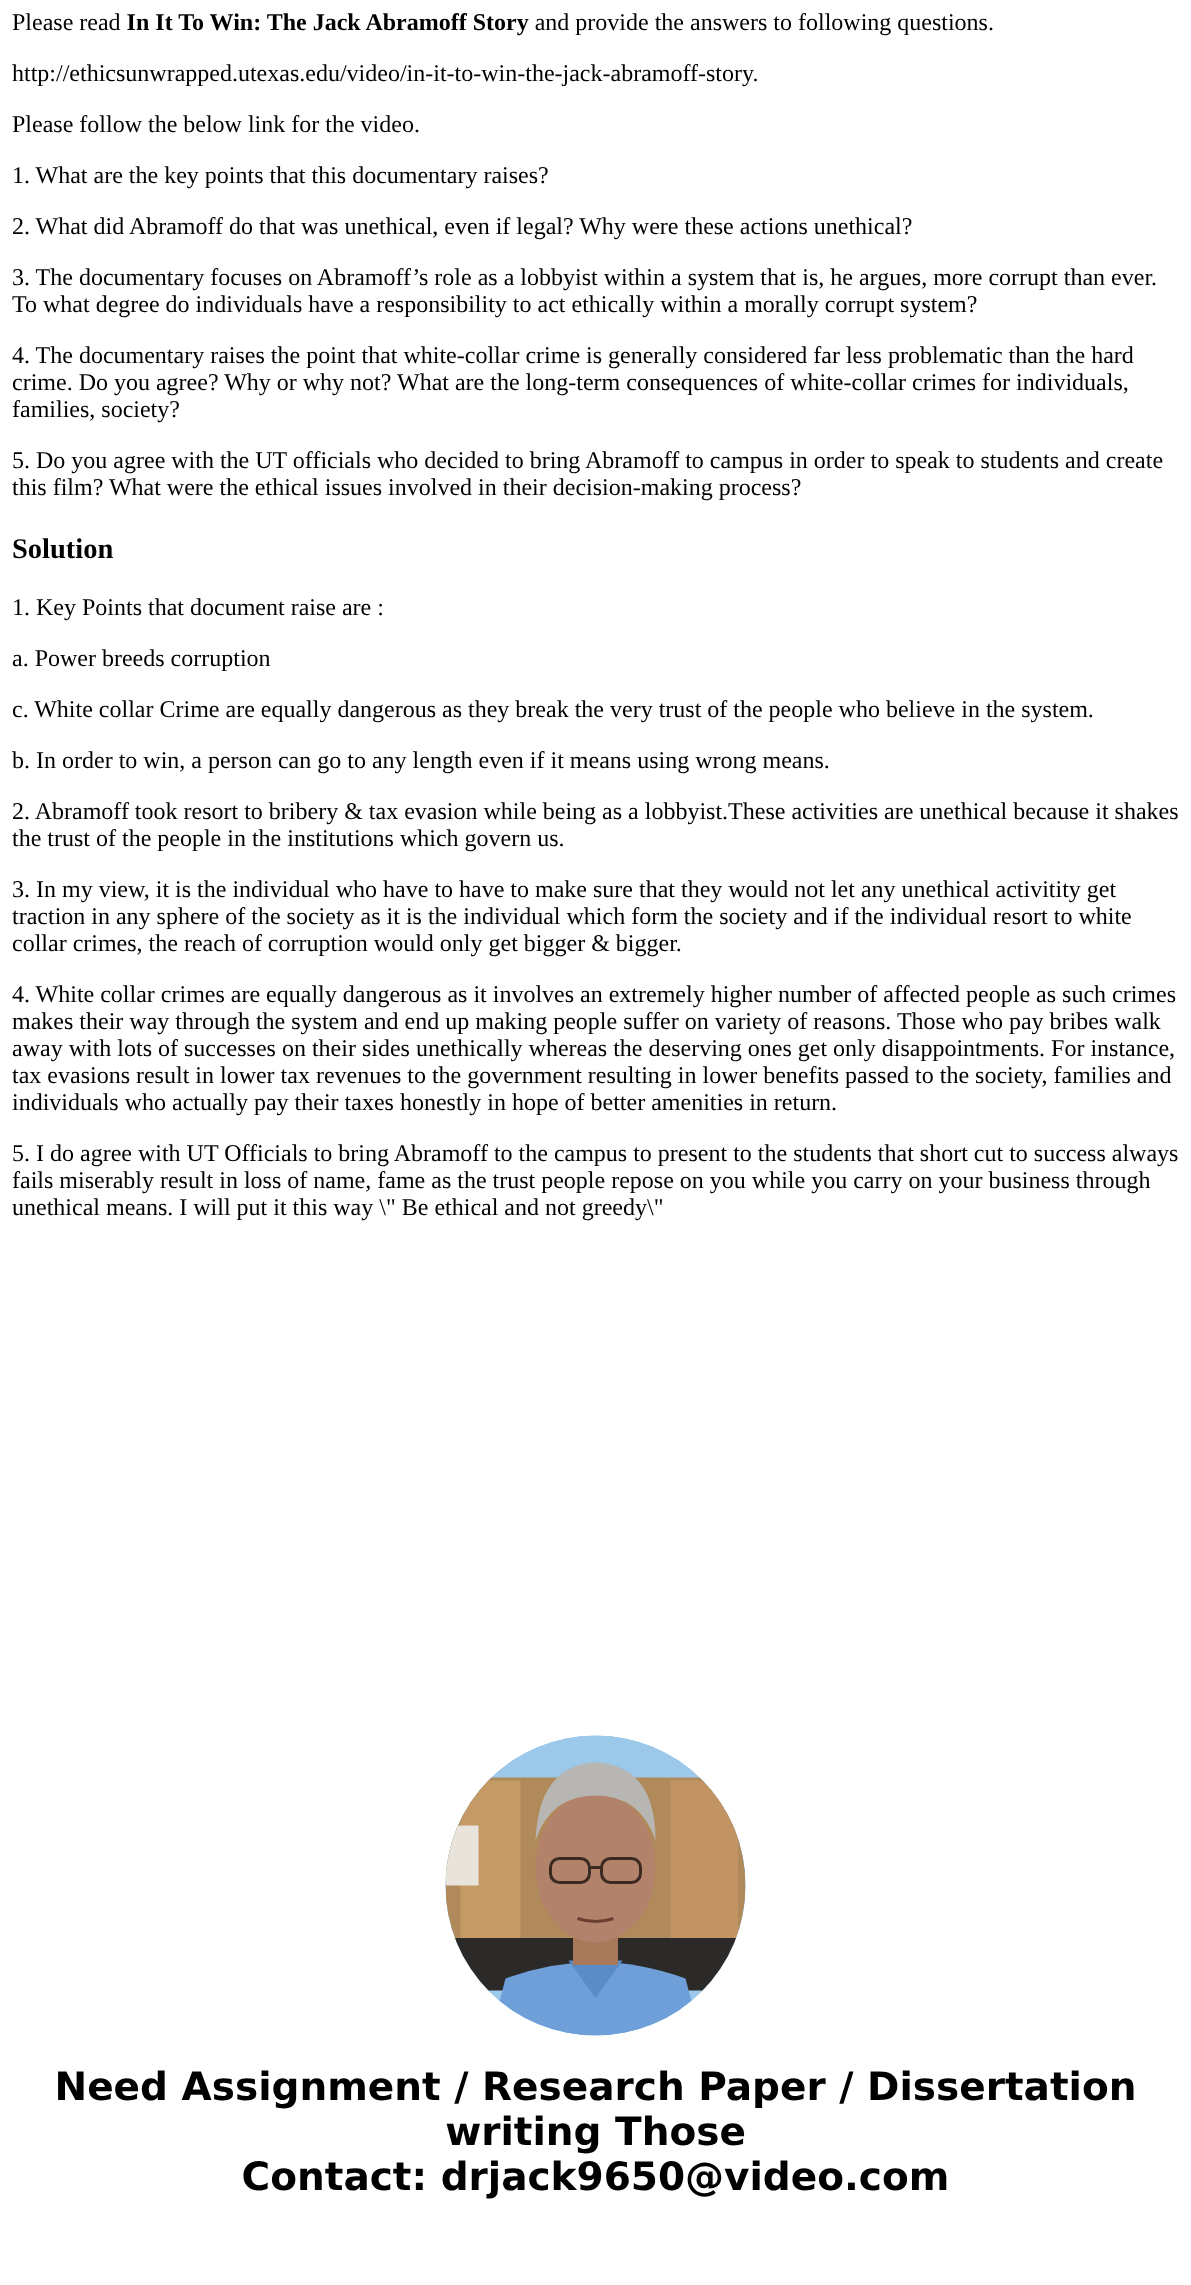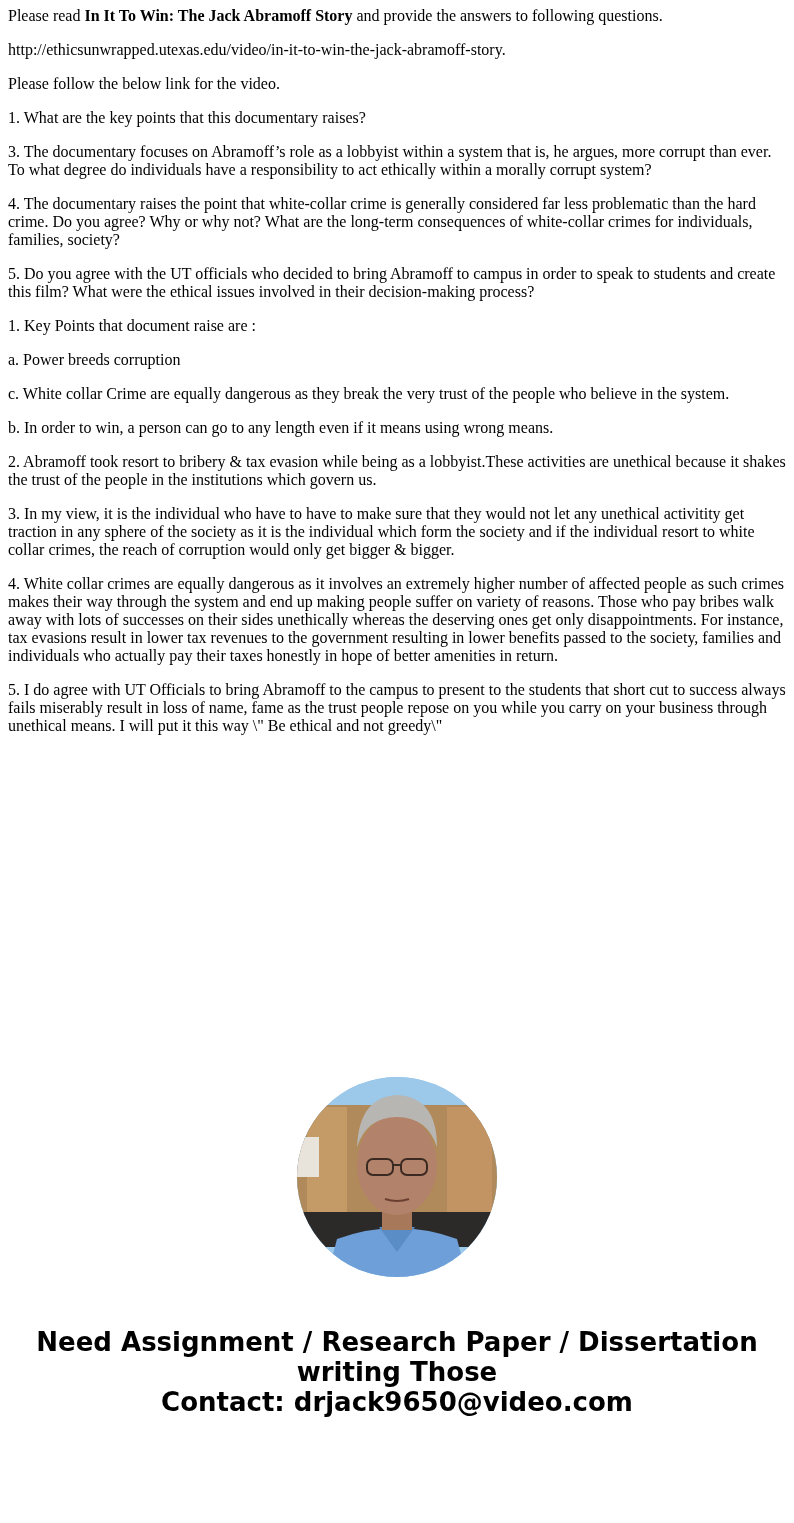--- a/index.html
+++ b/index.html
@@ -45,38 +45,40 @@
       overflow: hidden;
       position: relative;
       background: #8fc0e6;
     }
     .promo {
       text-align: center;
       font-family: "DejaVu Sans", sans-serif;
       font-weight: bold;
       font-size: 26px;
       line-height: 30px;
-      margin-top: 50px;
+      margin-top: 20px;
       padding: 0 20px;
     }
     .promo div { margin: 0; }
   </style>
 </head>
 <body>
 
 <div class="content">
   <p class="first"><span>Please read </span><b>In It To Win: The Jack Abramoff Story</b><span> and provide the answers to following questions.</span></p>
   <p>http://ethicsunwrapped.utexas.edu/video/in-it-to-win-the-jack-abramoff-story.</p>
   <p>Please follow the below link for the video.</p>
 
   <p>1. What are the key points that this documentary raises?</p>
+  <p>2. What did Abramoff do that was unethical, even if legal? Why were these actions unethical?</p>
   <p>3. The documentary focuses on Abramoff’s role as a lobbyist within a system that is, he argues, more corrupt than ever. To what degree do individuals have a responsibility to act ethically within a morally corrupt system?</p>
   <p>4. The documentary raises the point that white-collar crime is generally considered far less problematic than the hard crime. Do you agree? Why or why not? What are the long-term consequences of white-collar crimes for individuals, families, society?</p>
   <p>5. Do you agree with the UT officials who decided to bring Abramoff to campus in order to speak to students and create this film? What were the ethical issues involved in their decision-making process?</p>
 
+  <h3>Solution</h3>
 
   <p>1. Key Points that document raise are :</p>
   <p>a. Power breeds corruption</p>
   <p>c. White collar Crime are equally dangerous as they break the very trust of the people who believe in the system.</p>
   <p>b. In order to win, a person can go to any length even if it means using wrong means.</p>
   <p>2. Abramoff took resort to bribery &amp; tax evasion while being as a lobbyist.These activities are unethical because it shakes the trust of the people in the institutions which govern us.</p>
   <p>3. In my view, it is the individual who have to have to make sure that they would not let any unethical activitity get traction in any sphere of the society as it is the individual which form the society and if the individual resort to white collar crimes, the reach of corruption would only get bigger &amp; bigger.</p>
   <p>4. White collar crimes are equally dangerous as it involves an extremely higher number of affected people as such crimes makes their way through the system and end up making people suffer on variety of reasons. Those who pay bribes walk away with lots of successes on their sides unethically whereas the deserving ones get only disappointments. For instance, tax evasions result in lower tax revenues to the government resulting in lower benefits passed to the society, families and individuals who actually pay their taxes honestly in hope of better amenities in return.</p>
   <p>5. I do agree with UT Officials to bring Abramoff to the campus to present to the students that short cut to success always fails miserably result in loss of name, fame as the trust people repose on you while you carry on your business through unethical means. I will put it this way \" Be ethical and not greedy\"</p>
 </div>

